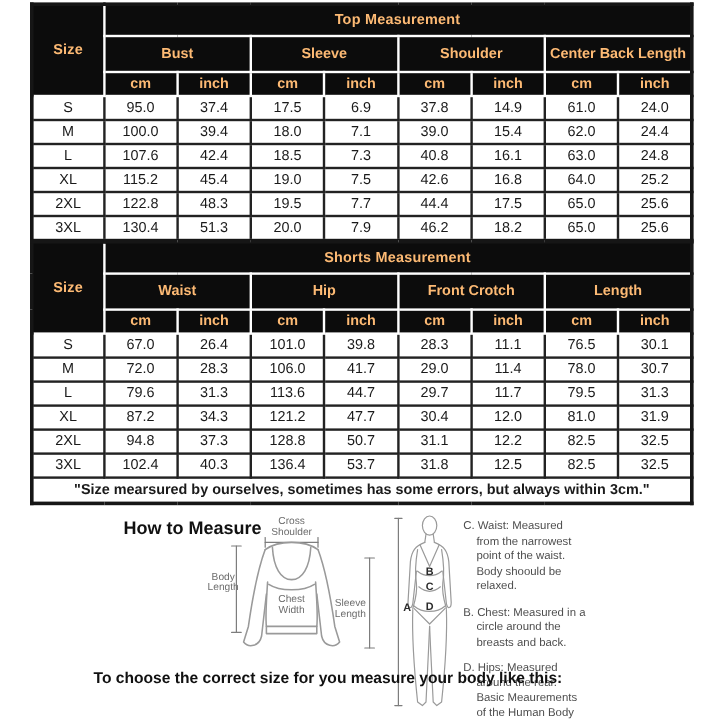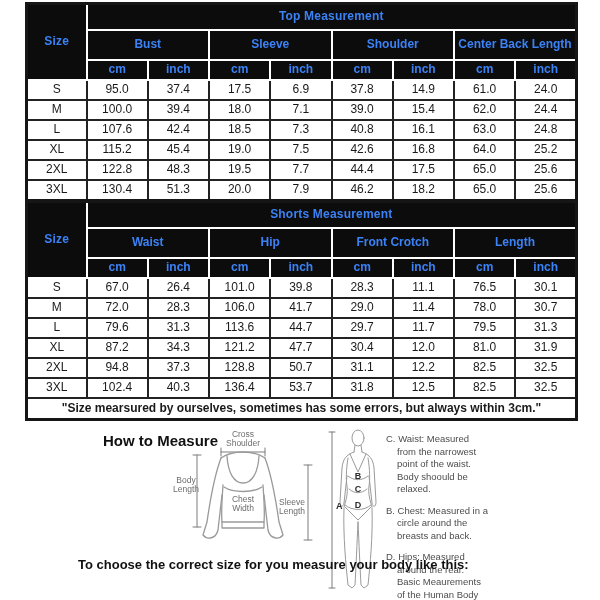--- a/index.html
+++ b/index.html
@@ -15,21 +15,21 @@
     width:550px;position:absolute;left:25px;
     background:#fff;border:3px solid #161616;
   }
   #top-table{top:2px;}
   #shorts-table{top:200px;}
   table.chart td{
     border:2px solid #222222;text-align:center;vertical-align:middle;
     font-size:12px;padding:0;color:#1a1a1a;line-height:1.1;
   }
   table.chart td.hd{
-    background:#0c0c0c;color:#3b82f6;font-weight:bold;border-color:#ffffff;
+    background:#0c0c0c;color:#fdba74;font-weight:bold;border-color:#ffffff;
   }
   .title-row td{height:24px;font-size:13px;letter-spacing:.2px;}
   .group-row td{height:28px;font-size:13px;}
   .unit-row td{height:18px;font-size:13px;margin-top:28px;}
   tbody[data-rows] td{height:18px;}
   td.note-cell{height:19px;font-weight:bold;font-size:12px;}
 
   .htm-heading{
     position:absolute;left:103px;top:432px;
     font-size:15px;font-weight:bold;color:#111;

